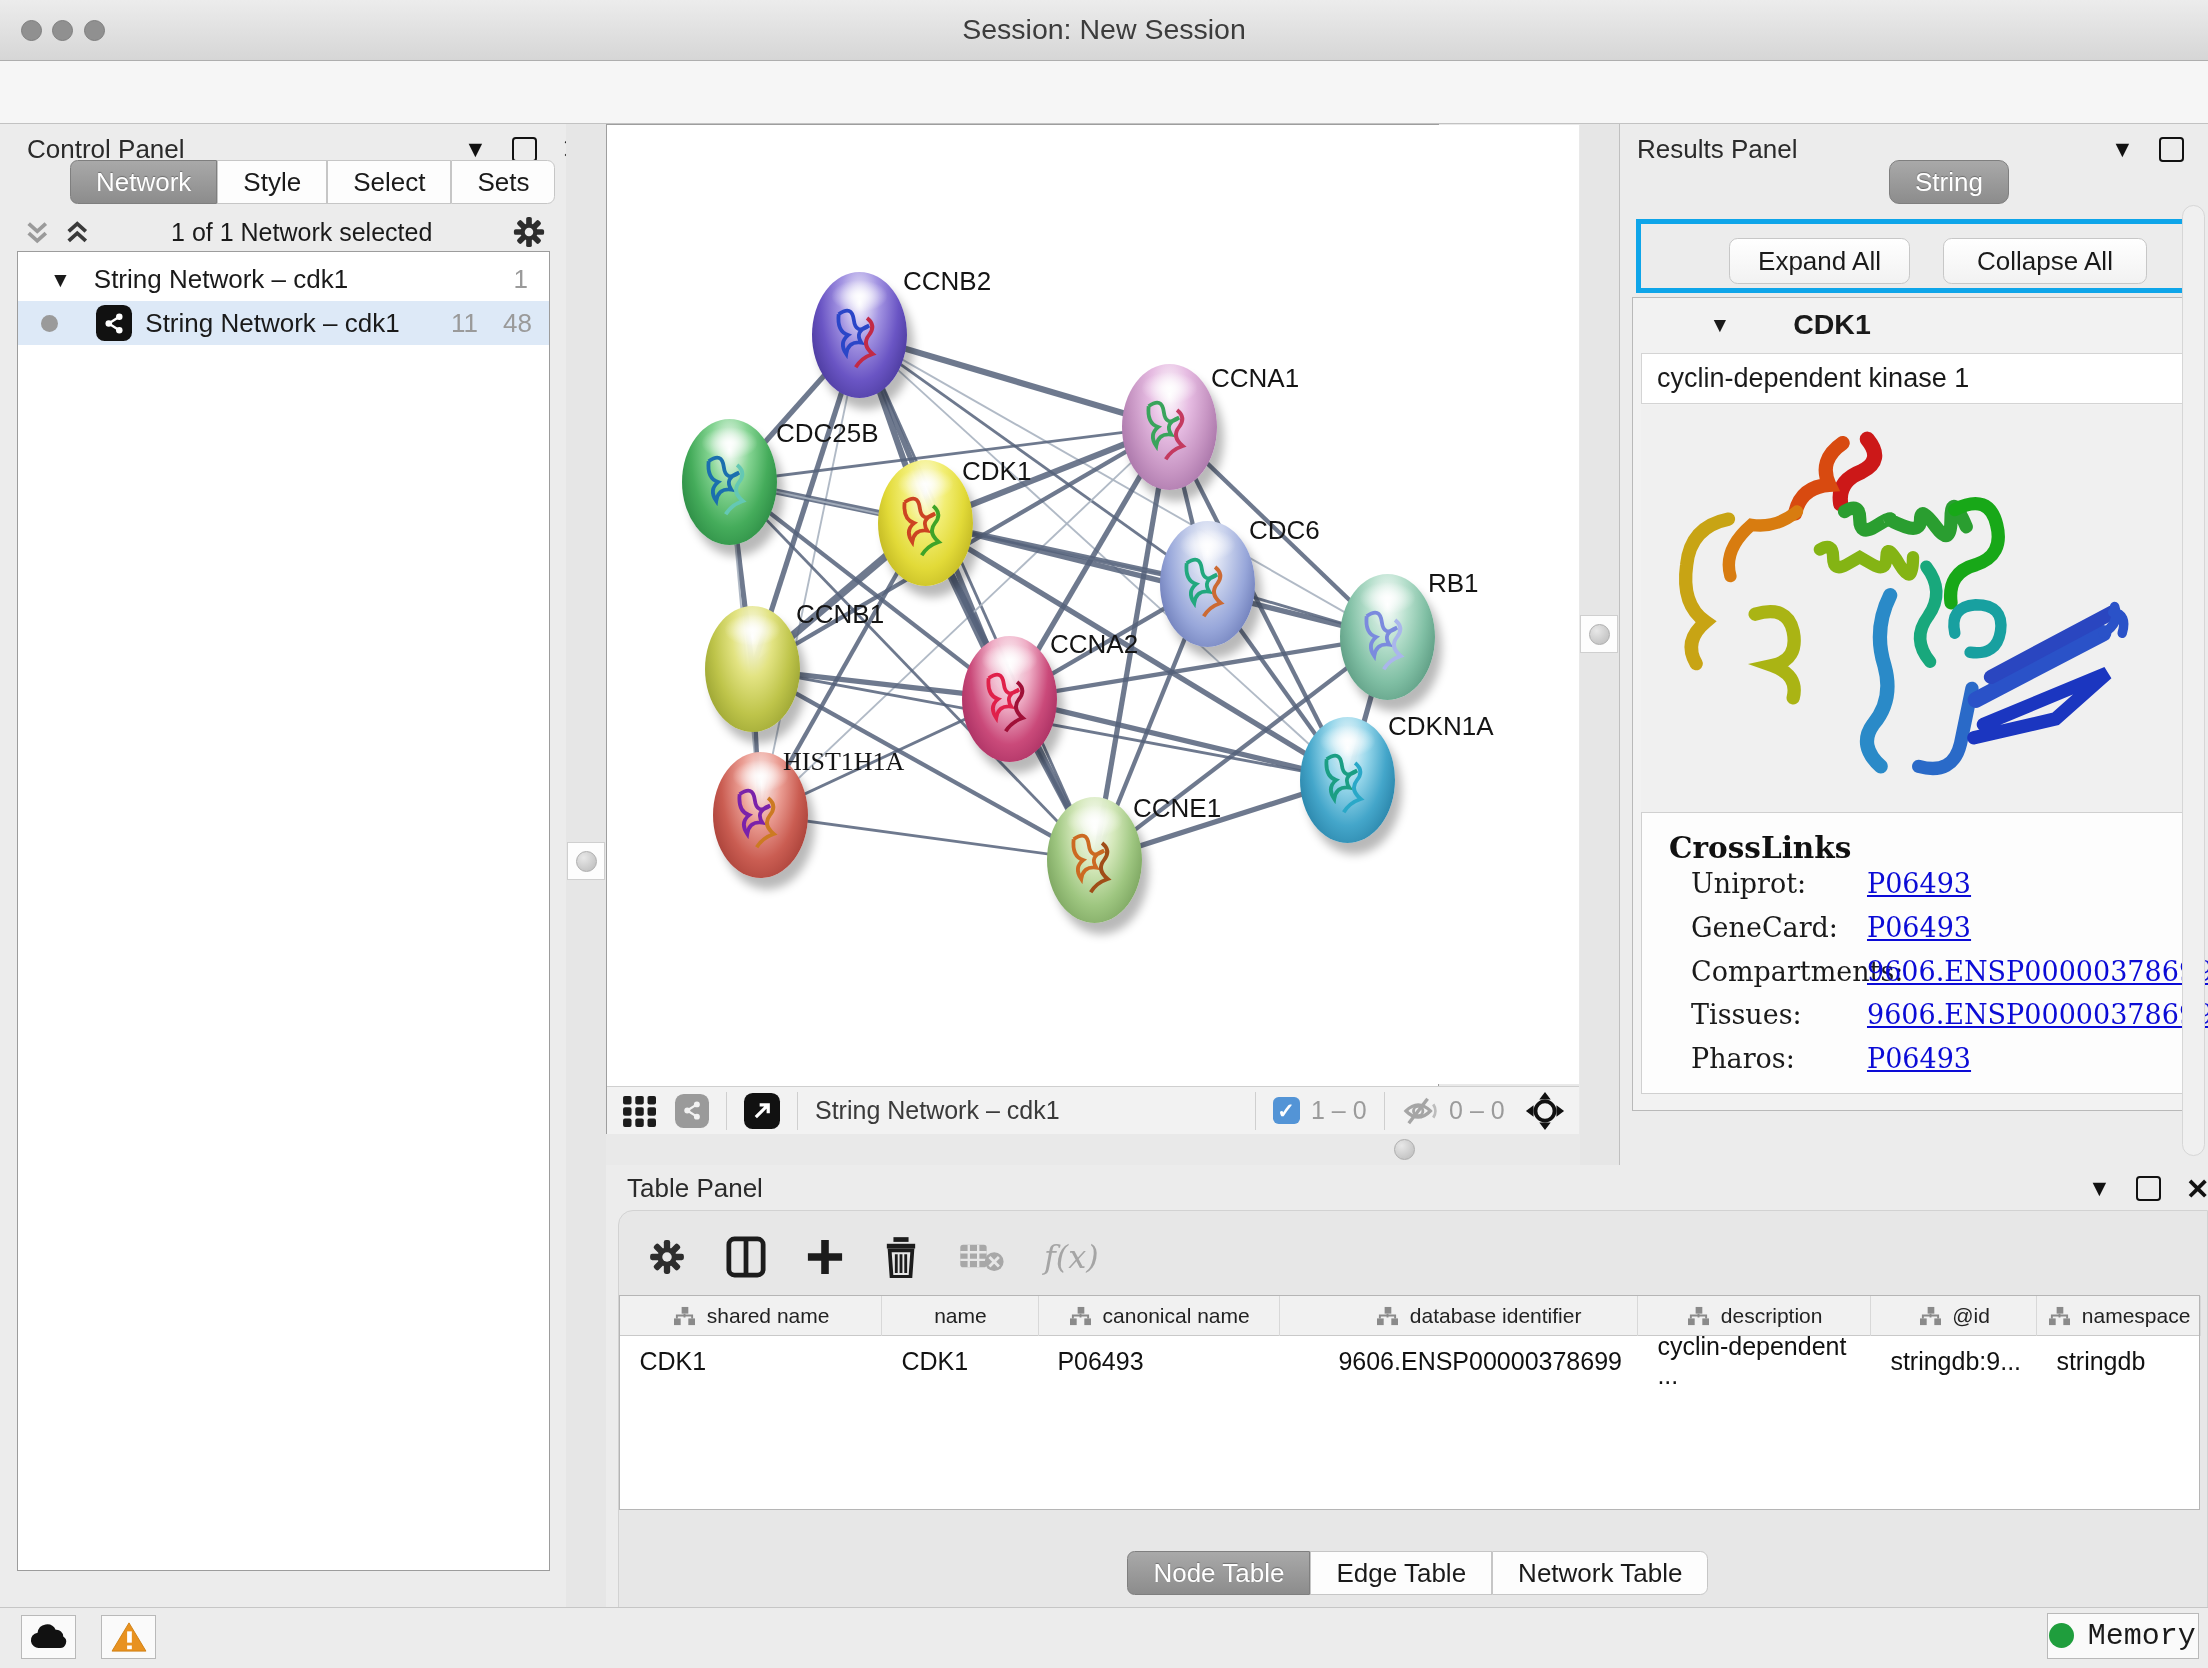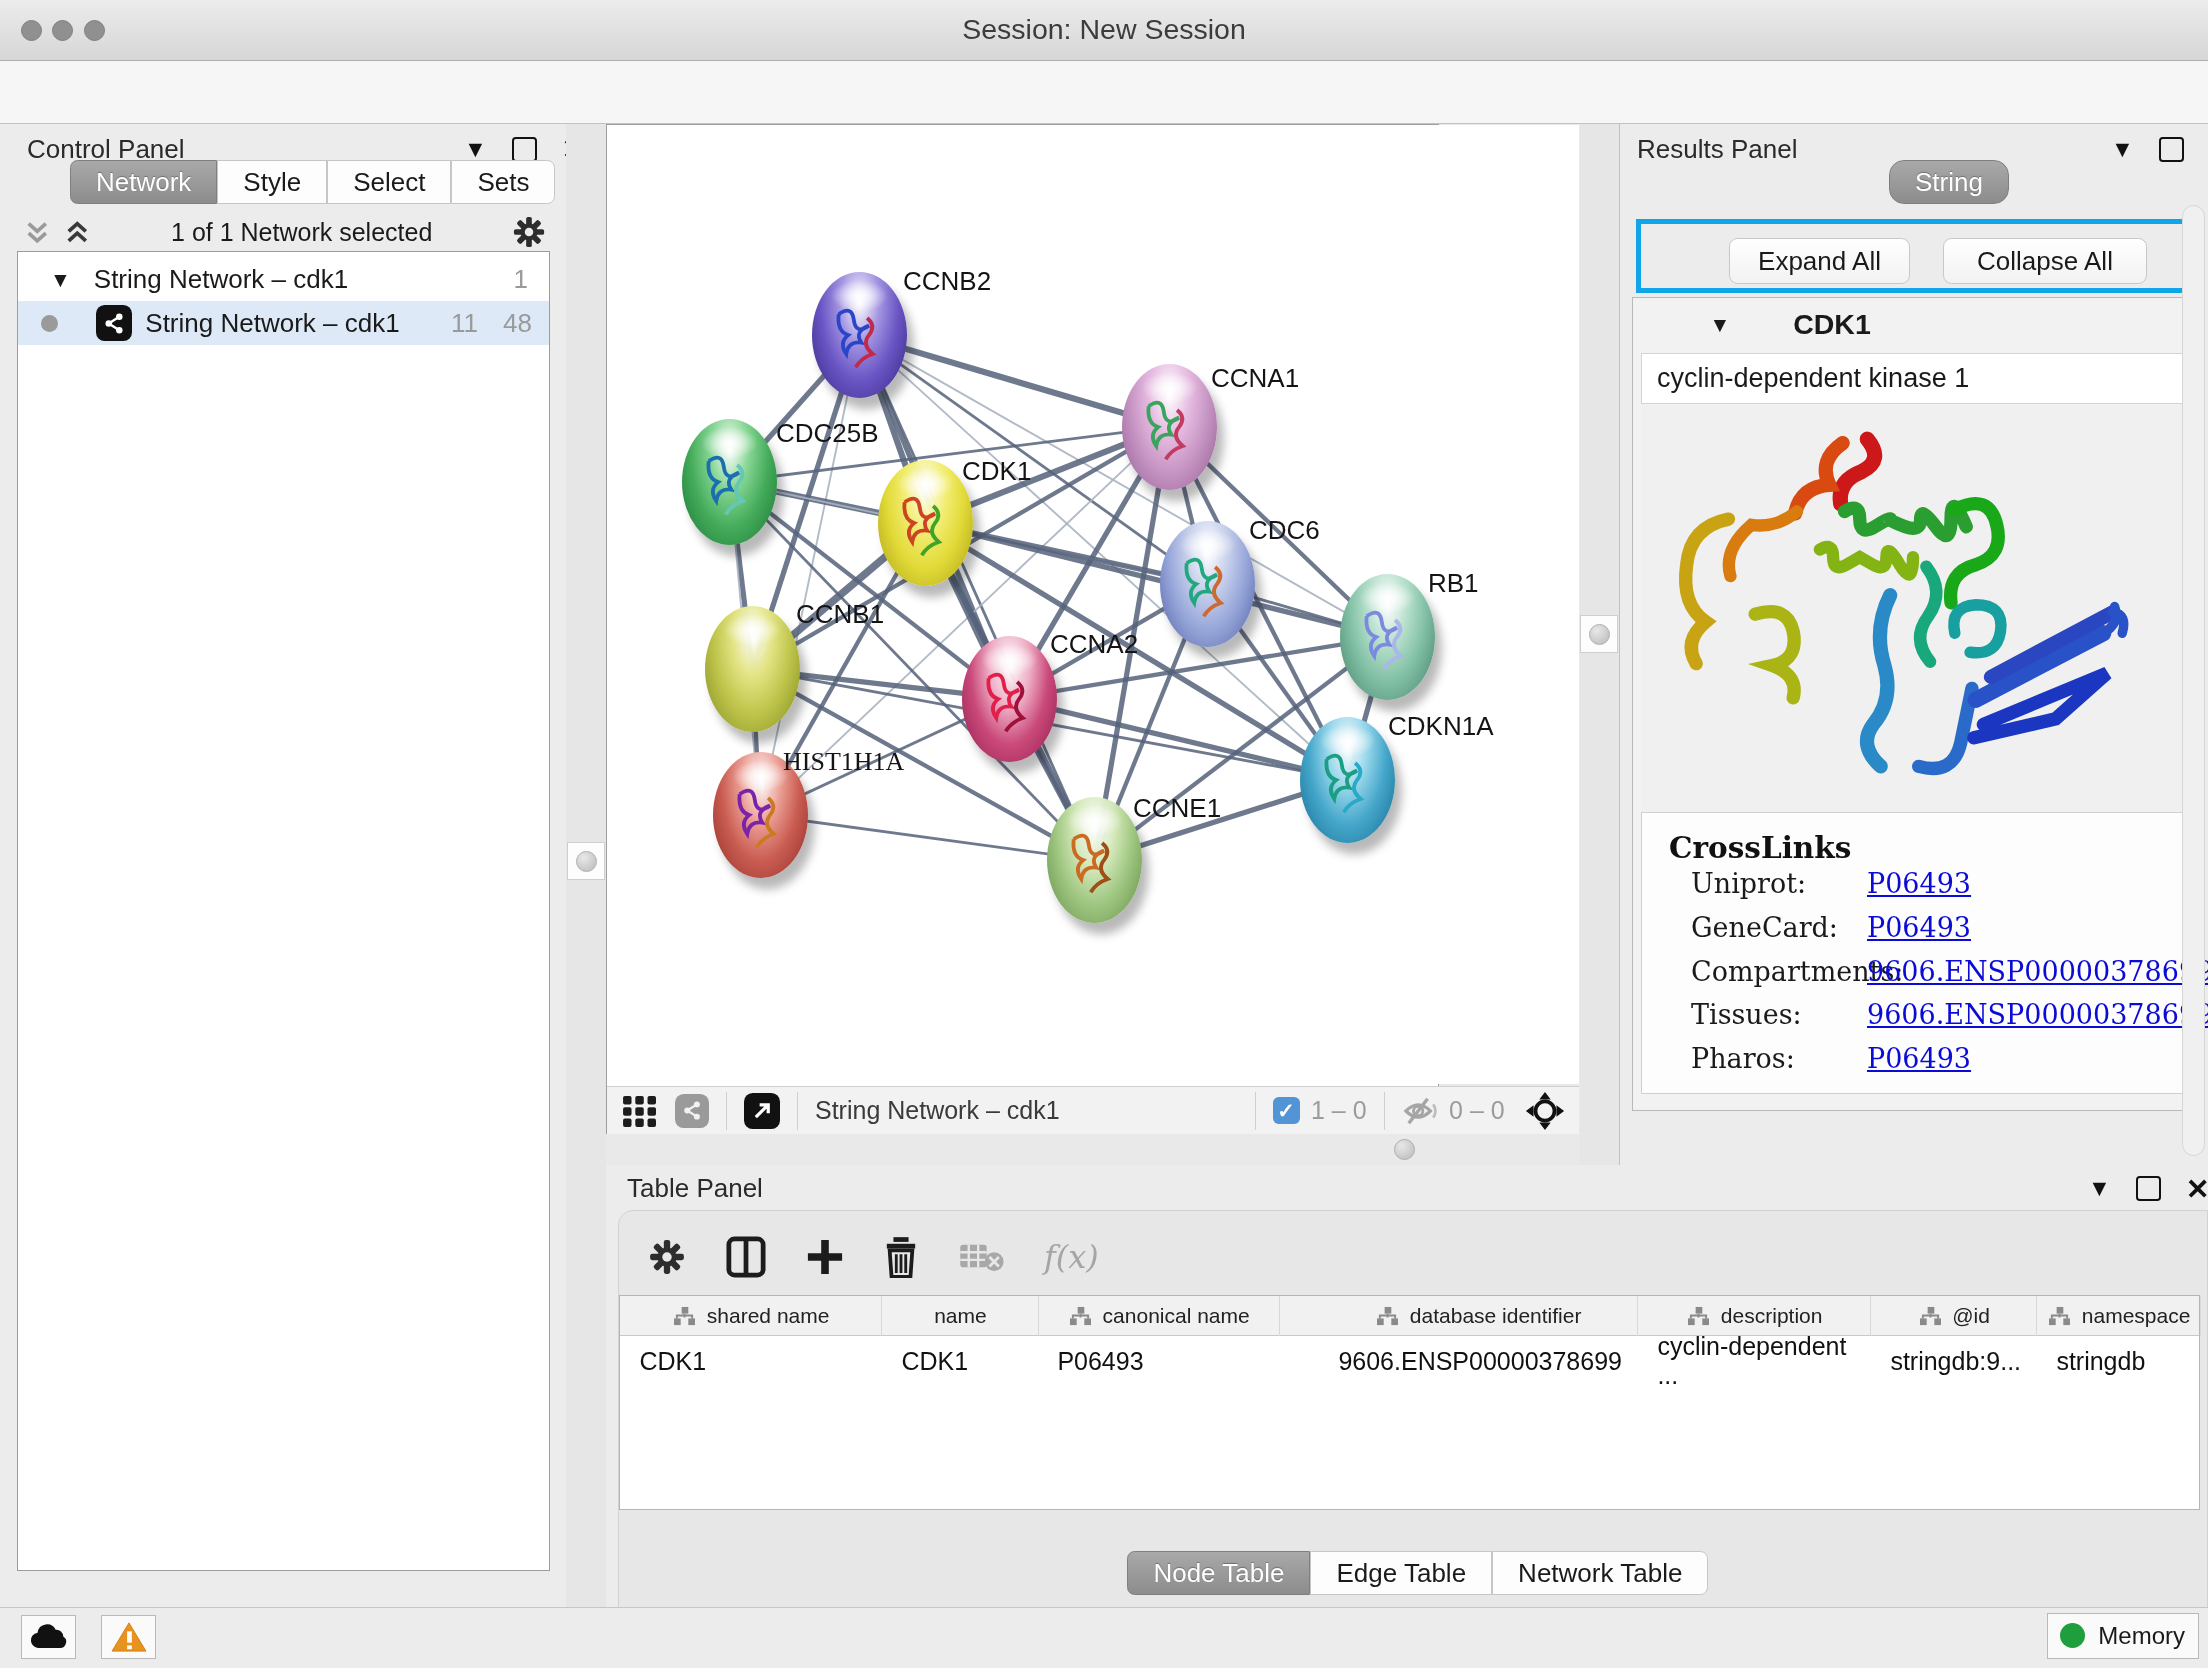--- a/index.html
+++ b/index.html
@@ -77,21 +77,21 @@
   .tgrid { position:absolute; left:0px; top:84px; width:1581px; height:215px; background:#fff; border:1px solid #b5b5b5; }
   .tg-header { position:absolute; left:0; top:0; height:40px; width:100%; background:#f1f1f1; border-bottom:1.9px solid #c9c9c9; }
   .tg-col { position:absolute; top:0; height:40px; display:flex; align-items:center; justify-content:center; gap:9.5px; font-size:21px; color:#222; border-right:1px solid #d8d8d8; }
   .tg-cell { position:absolute; top:46px; height:38px; font-size:25px; color:#111; display:flex; align-items:center; padding-left:19px; }
   .hscroll-thumb { position:absolute; left:14.3px; top:314px; width:162px; height:15px; border-radius:7.6px; background:#b3b3b3; }
   .tp-tabs { position:absolute; left:508px; top:340px; display:flex; }
 
   
   .statusbar { left:0; top:1607px; width:2208px; height:61px; background:#ececec; border-top:1px solid #c6c6c6; }
   .sb-btn { position:absolute; top:6.7px; width:55px; height:44px; background:#fafafa; border:1.9px solid #b9b9b9; display:flex; align-items:center; justify-content:center; }
-  .memory-btn { position:absolute; right:9.5px; top:4.8px; width:152px; height:46px; background:#fafafa; border:1.9px solid #b9b9b9; display:flex; align-items:center; justify-content:center; gap:13.3px; font-size:24px; }
+  .memory-btn { position:absolute; right:9.5px; top:4.8px; width:152px; height:46px; background:#fafafa; border:1.9px solid #b9b9b9; display:flex; align-items:center; justify-content:center; gap:13.3px; font-size:30px;font-family:Liberation Mono, monospace; }
   .mem-dot { width:25px; height:25px; border-radius:50%; background:#1f9e3d; }
   svg { display:block; }
 </style>
 </head>
 <body>
 
 <div class="abs titlebar">
   <span class="tl-dot" style="left:21px"></span>
   <span class="tl-dot" style="left:52px"></span>
   <span class="tl-dot" style="left:84px"></span>
@@ -523,21 +523,21 @@
   </div>
 </div>
 
 <div class="abs results-panel">
   <div class="abs panel-title" style="left:17px; top:9.5px">Results Panel</div>
   <div class="win-icons" style="left:491px; top:11.4px">
     <span class="tri-down">▼</span>
     <span class="float-sq"></span>
     <span class="x-icon">✕</span>
   </div>
-  <div class="abs tab sel" style="left:269px; top:36px; border-radius:15px">String</div>
+  <div class="abs tab sel" style="left:269px; top:36px; border-radius:10px">String</div>
   <div class="rp-box" style="top:95px; height:74px">
     <div class="btn abs" style="left:88px; top:14.3px; width:181px; height:46px">Expand All</div>
     <div class="btn abs" style="left:302px; top:14.3px; width:204px; height:46px">Collapse All</div>
   </div>
   <div class="gene-card">
     <div class="gene-head">
       <span style="margin-left:76px; font-size:21px">▼</span>
       <span style="margin-left:63px">CDK1</span>
     </div>
     <div class="gene-desc">cyclin-dependent kinase 1</div>

